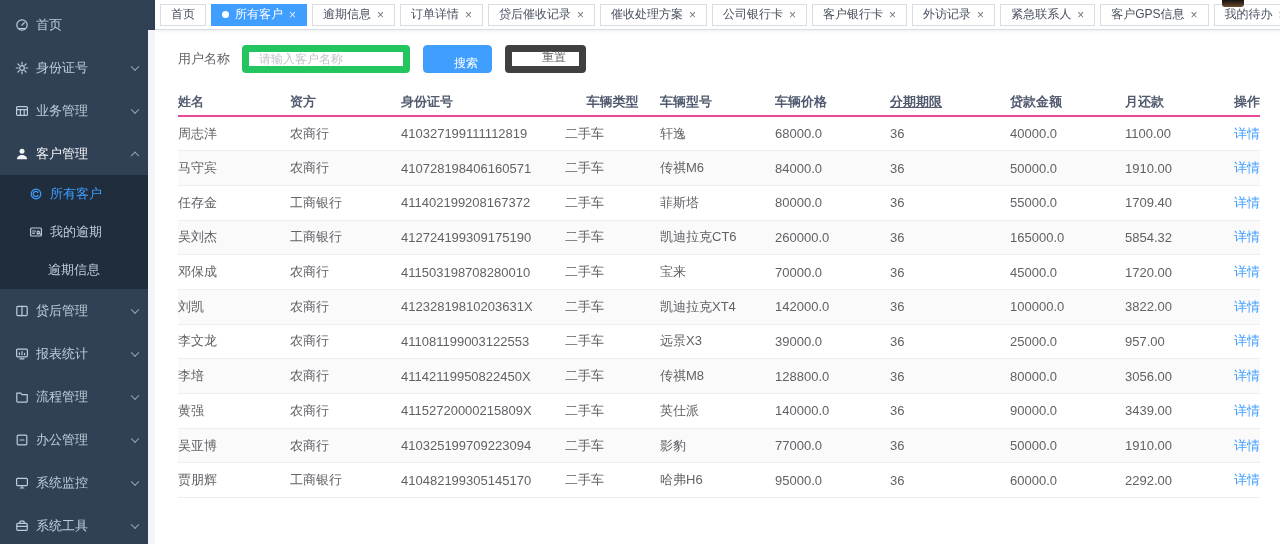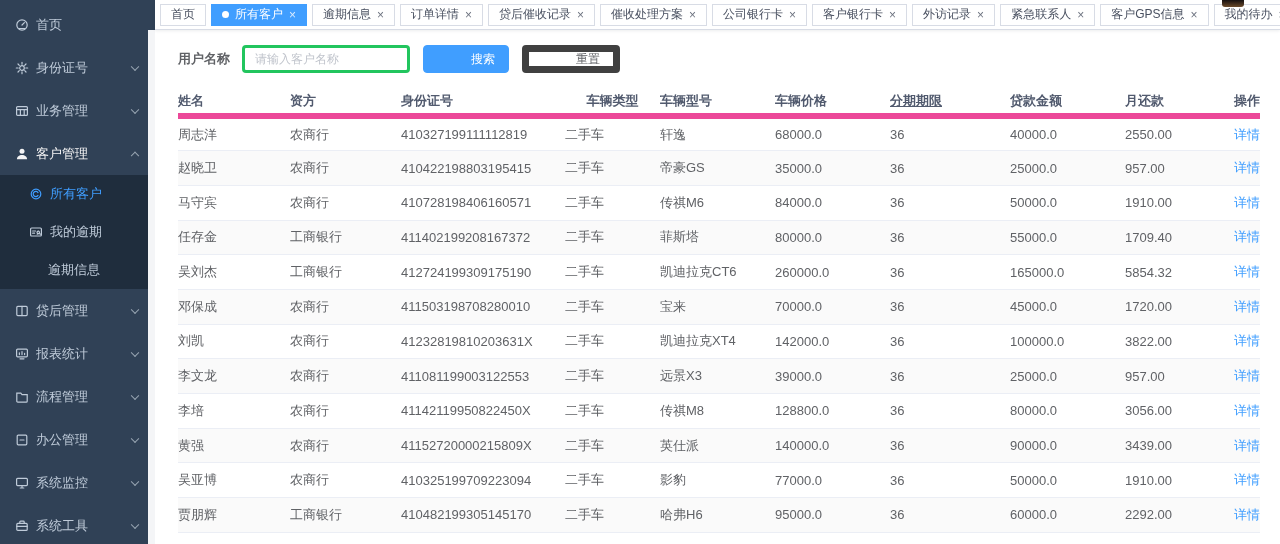--- a/index.html
+++ b/index.html
@@ -35,34 +35,34 @@
   .tab { display:inline-flex; align-items:center; height:22px; padding:0 10px;
     margin-right:5px; border:1px solid #d8dce5; background:#fff; color:#495060;
     font-size:12px; cursor:pointer; flex:none; white-space:nowrap; }
   .tab.active { background:#409eff; border-color:#409eff; color:#fff; }
   .dot { width:7px; height:7px; border-radius:50%; background:#fff; margin-right:6px; flex:none; }
   .tab .x { margin-left:6px; font-size:12px; line-height:1; opacity:.8; }
 
   .content { height:514px; overflow:hidden; padding:15px 20px 0 23px; }
 
   .search-row { display:flex; align-items:center; }
-  .search-row label { font-size:13px; font-weight:bold; color:#606266; margin-right:12px; }
-  .search-row input { width:168px; height:28px; border:3px solid #22c55e; border-radius:4px;
+  .search-row label { font-size:13px; font-weight:normal; color:#606266; margin-right:12px; }
+  .search-row input { width:168px; height:28px; border:7px solid #22c55e; border-radius:4px;
     padding:0 10px; font-size:12px; color:#606266; outline:none; }
   .search-row input::placeholder { color:#c0c4cc; }
   .btn { height:28px; border-radius:4px; font-size:12px; display:inline-flex;
-    align-items:center; gap:22px; padding:0 13px; cursor:pointer; margin-left:13px; }
+    align-items:flex-end; gap:5px; padding:0 13px; cursor:pointer; margin-left:13px; }
   .btn.primary { background:#409eff; border:1px solid #409eff; color:#fff; }
   .btn.plain { background:#fff; border:7px solid #404040; color:#606266; }
   .ic { width:12px; height:12px; display:inline-flex; }
 
   table { width:100%; border-collapse:collapse; table-layout:fixed;
     font-size:13px; color:#606266; margin-top:16px; }
   th { height:27px; text-align:left; font-size:13px; font-weight:bold; color:#515a6e;
-    border-bottom:6px solid #ec4899; white-space:nowrap; overflow:hidden; }
+    border-bottom:2px solid #ec4899; white-space:nowrap; overflow:hidden; }
   td { height:34.7px; border-bottom:1px solid #ebeef5; white-space:nowrap; overflow:hidden; }
   tbody tr:nth-child(even) { background:#fafafa; }
   th.col-action, td.col-action { text-align:right;margin-top:17px; }
   .link { color:#409eff; cursor:pointer; }
 </style>
 </head>
 <body>
 
 <div class="app">
 
@@ -294,33 +294,21 @@
         <tbody id="tbody">
             <tr>
               <td class="col-name">周志洋</td>
               <td class="col-funder">农商行</td>
               <td class="col-id_number">410327199111112819</td>
               <td class="col-vehicle_type">二手车</td>
               <td class="col-vehicle_model">轩逸</td>
               <td class="col-vehicle_price">68000.0</td>
               <td class="col-installment_term">36</td>
               <td class="col-loan_amount">40000.0</td>
-              <td class="col-monthly_payment">2550.00</td>
-              <td class="col-action"><span class="link">详情</span></td>
-            </tr>
-            <tr>
-              <td class="col-name">赵晓卫</td>
-              <td class="col-funder">农商行</td>
-              <td class="col-id_number">410422198803195415</td>
-              <td class="col-vehicle_type">二手车</td>
-              <td class="col-vehicle_model">帝豪GS</td>
-              <td class="col-vehicle_price">35000.0</td>
-              <td class="col-installment_term">36</td>
-              <td class="col-loan_amount">25000.0</td>
-              <td class="col-monthly_payment">957.00</td>
+              <td class="col-monthly_payment">1100.00</td>
               <td class="col-action"><span class="link">详情</span></td>
             </tr>
             <tr>
               <td class="col-name">马守宾</td>
               <td class="col-funder">农商行</td>
               <td class="col-id_number">410728198406160571</td>
               <td class="col-vehicle_type">二手车</td>
               <td class="col-vehicle_model">传祺M6</td>
               <td class="col-vehicle_price">84000.0</td>
               <td class="col-installment_term">36</td>

